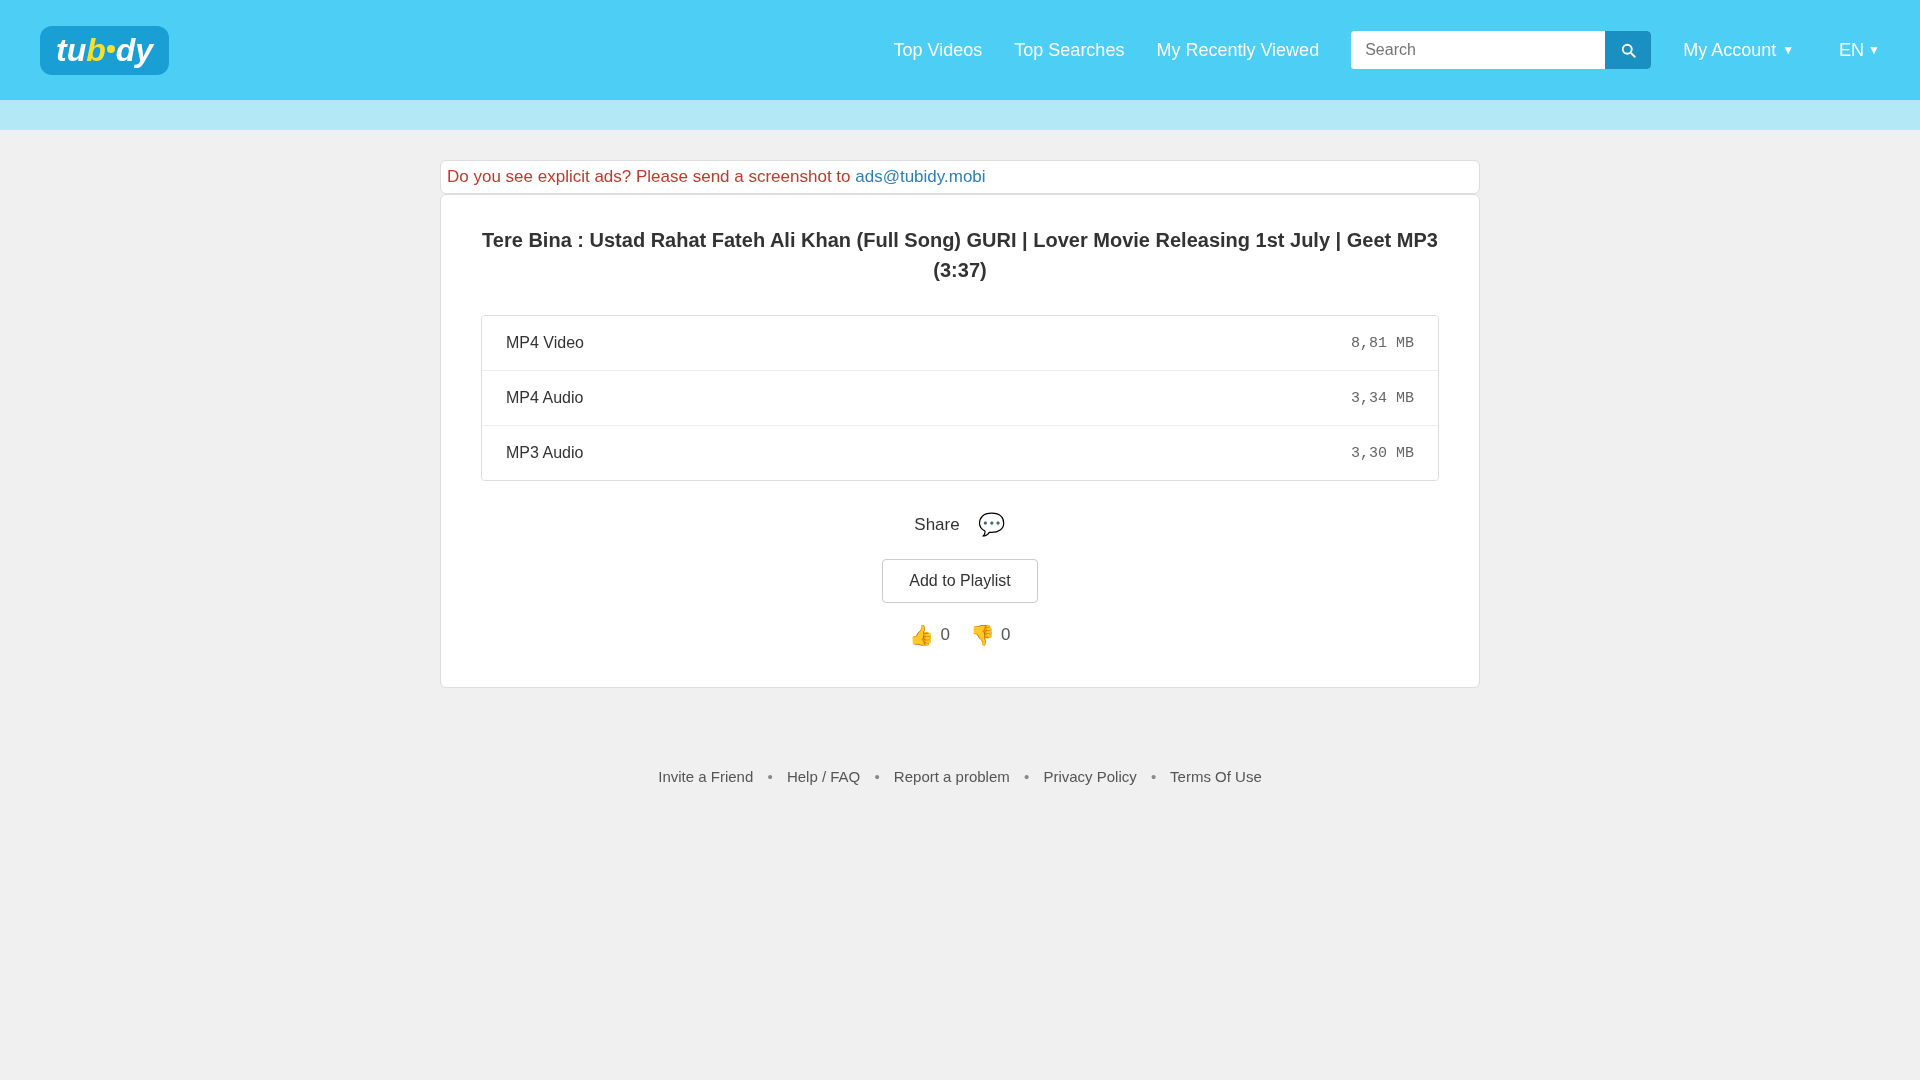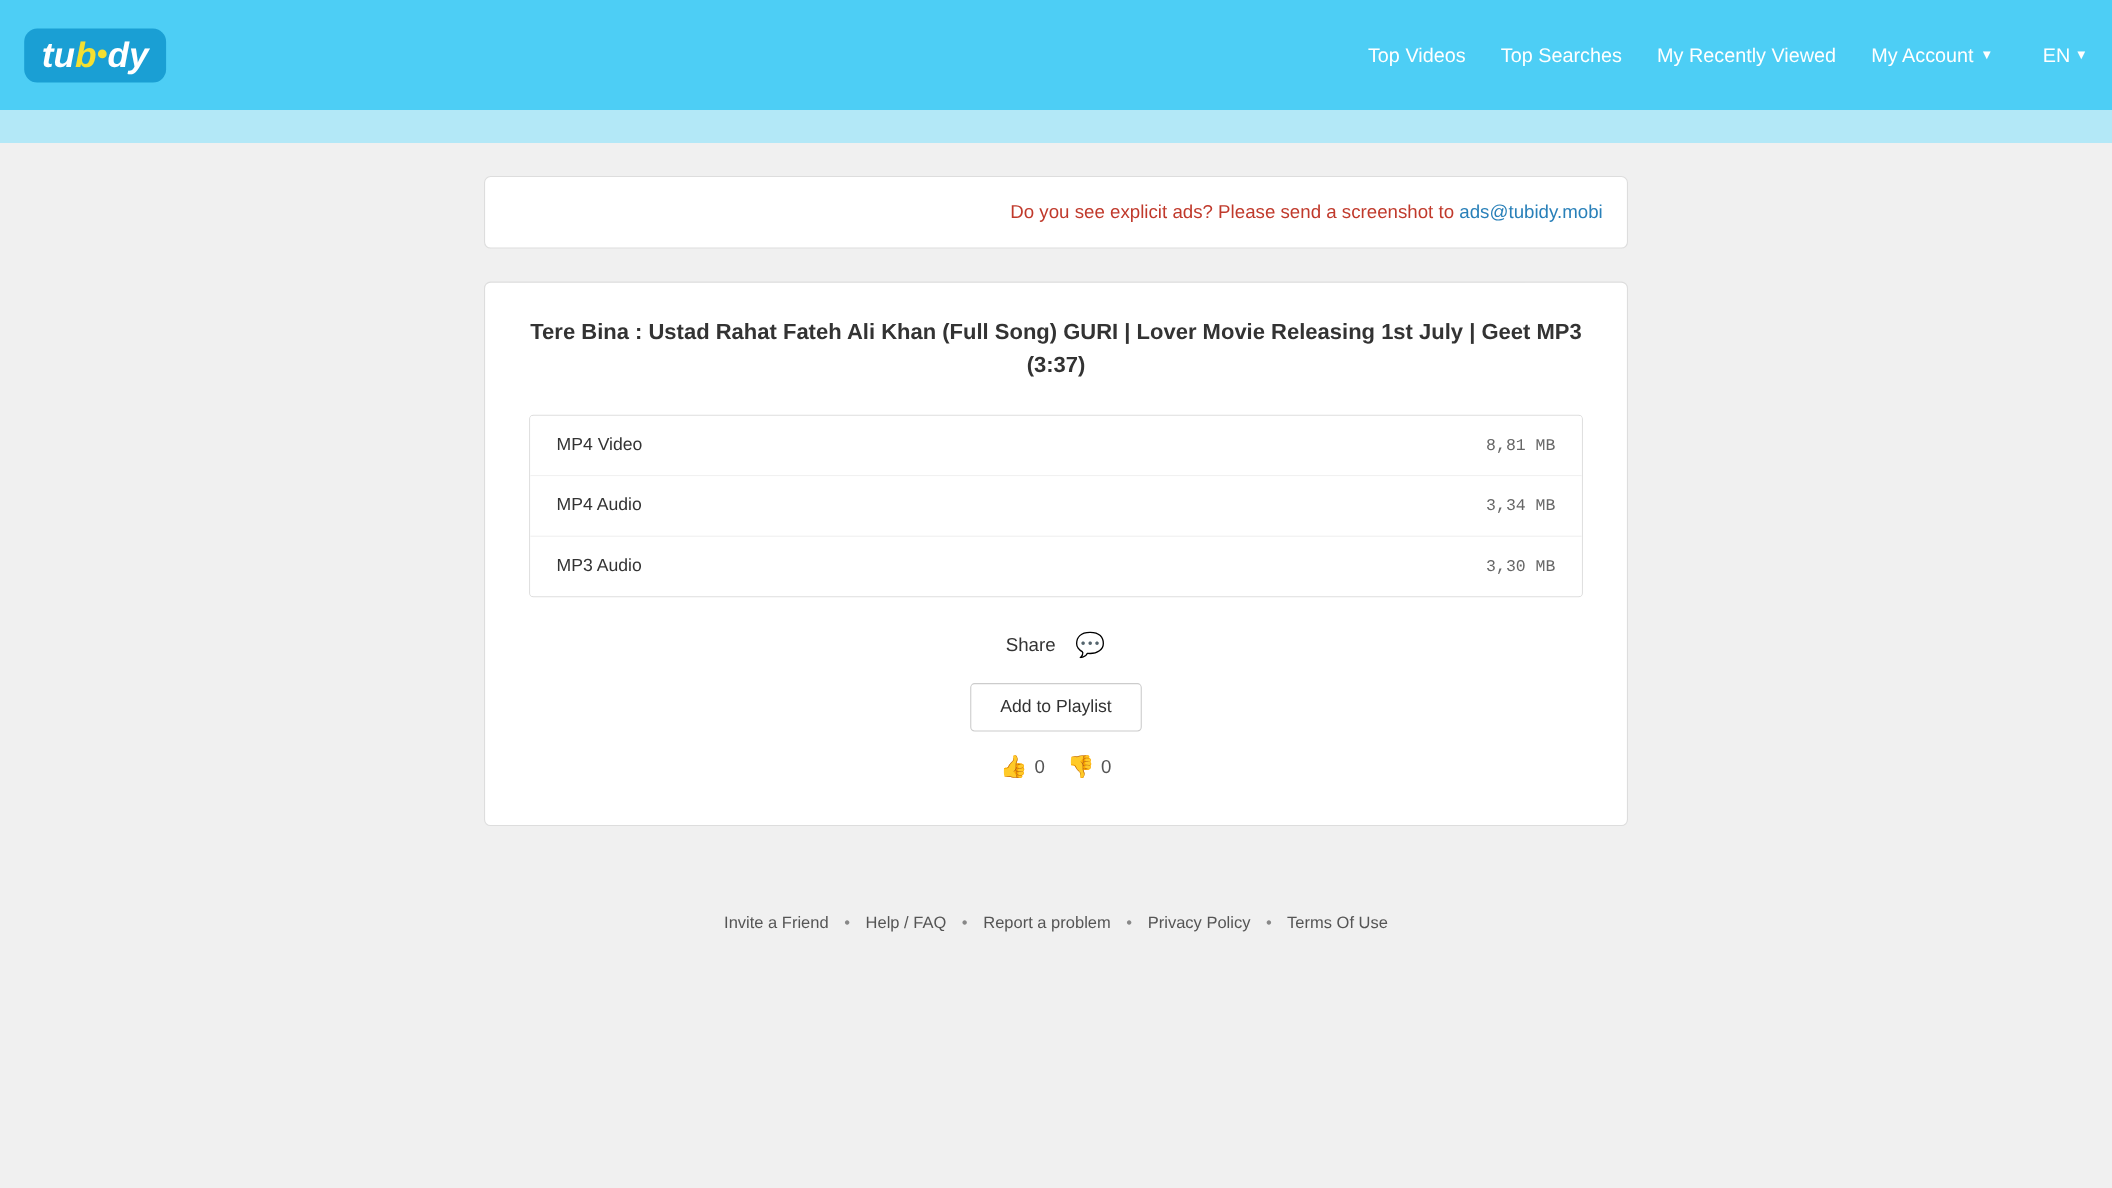--- a/index.html
+++ b/index.html
@@ -1,21 +1,21 @@
 <!DOCTYPE html>
 <html><head>
   <meta charset="utf-8">
   <style>
     * { margin: 0; padding: 0; box-sizing: border-box; }
     body { font-family: Arial, sans-serif; background: #f0f0f0; min-height: 1080px; }
 
     
     .header {
       background: #4dcef5;
-      padding: 0 22px;
+      padding: 0 40px;
       height: 100px;
       display: flex;
       align-items: center;
       justify-content: space-between;
     }
     .logo-area {
       display: flex;
       align-items: center;
     }
 
@@ -95,25 +95,24 @@
       max-width: 1080px;
       margin: 30px auto;
       padding: 0 20px;
     }
 
     
     .ad-notice {
       background: white;
       border: 1px solid #ddd;
       border-radius: 6px;
-      padding: 22px;
-      text-align: right;
+      padding: 6px;
+      text-align: left;
       font-size: 17px;
       color: #c0392b;
-      margin-bottom: 30px;
     }
     .ad-notice a {
       color: #2980b9;
       text-decoration: none;
     }
 
     
     .song-card {
       background: white;
       border: 1px solid #ddd;
@@ -255,20 +254,28 @@
         tu<span class="yellow">b</span><span class="dot"></span>dy
       </span>
     </div>
   </div>
 
   <nav class="nav">
     <a class="nav-link">Top Videos</a>
     <a class="nav-link">Top Searches</a>
     <a class="nav-link">My Recently Viewed</a>
 
+    <div class="search-bar">
+      <input class="search-input" type="text" placeholder="Search" style="">
+      <button class="search-btn">
+        <svg class="search-icon-svg" viewBox="0 0 24 24">
+          <path d="M21 21l-4.35-4.35M17 11A6 6 0 1 1 5 11a6 6 0 0 1 12 0z" stroke="white" stroke-width="2.5" fill="none" stroke-linecap="round"></path>
+        </svg>
+      </button>
+    </div>
 
     <div class="account-btn">
       <span>My Account</span>
       <span class="chevron">▼</span>
     </div>
 
     <div class="lang-btn">
       <span>EN</span>
       <span class="chevron">▼</span>
     </div>

